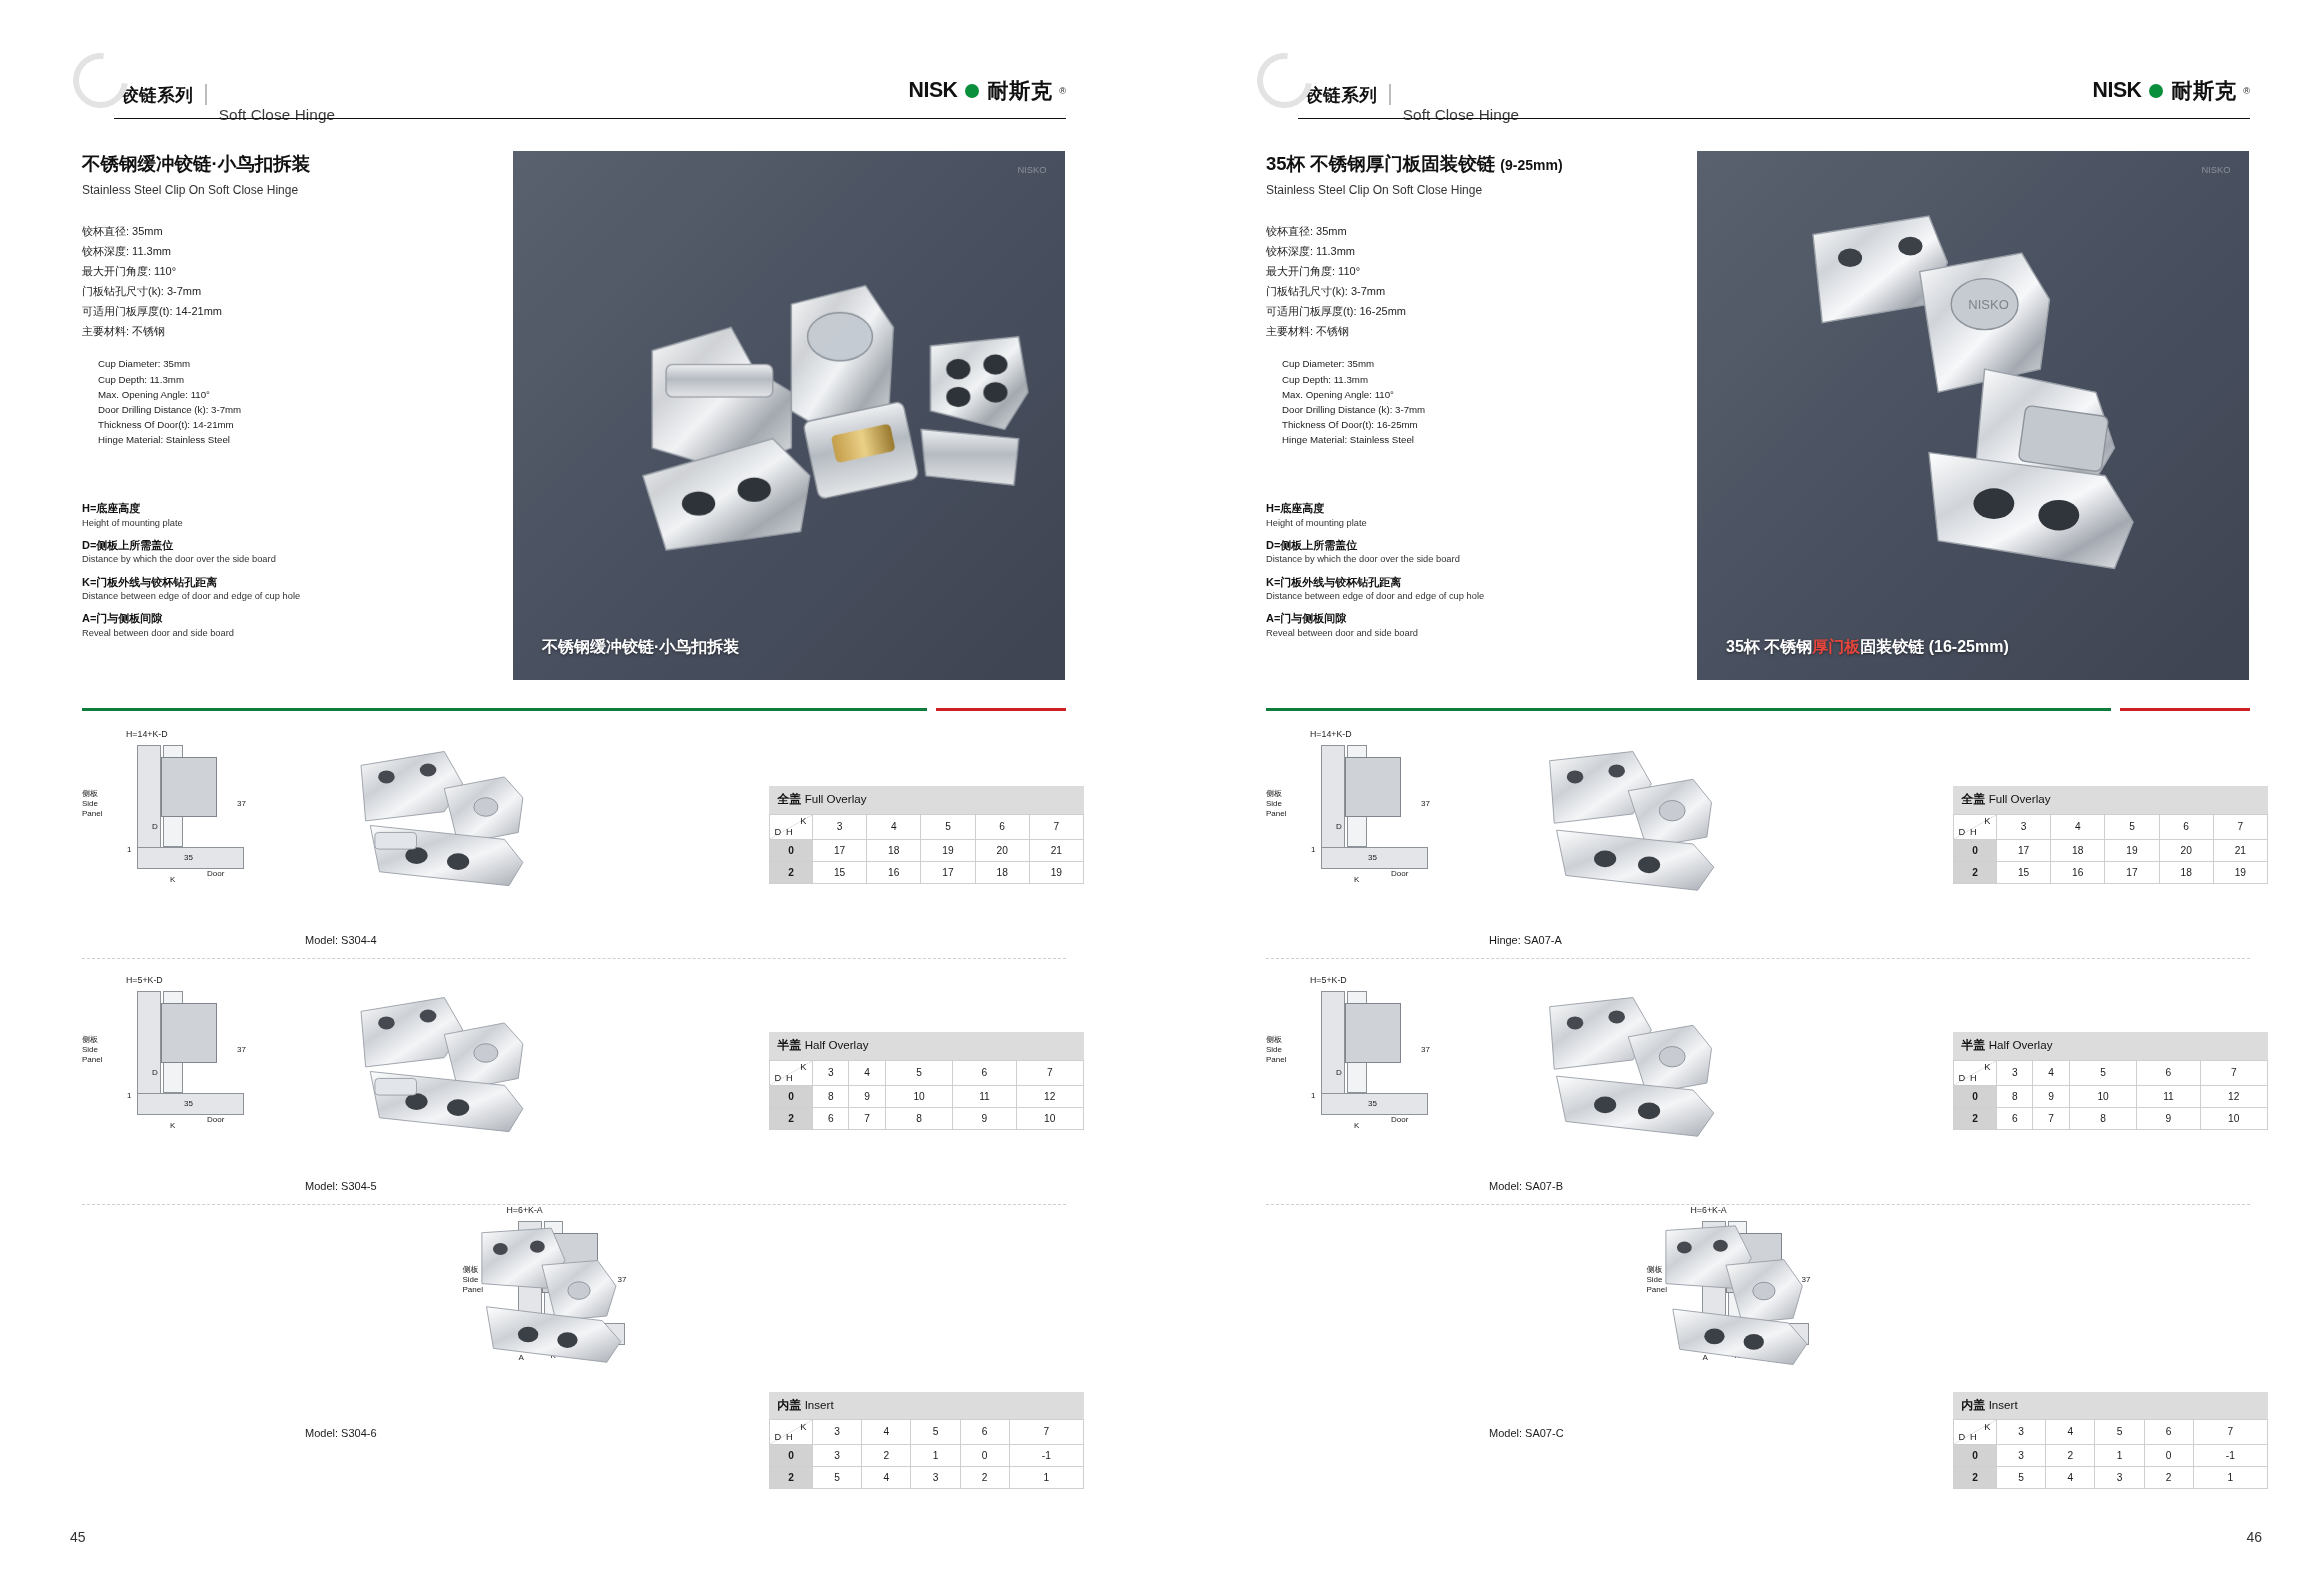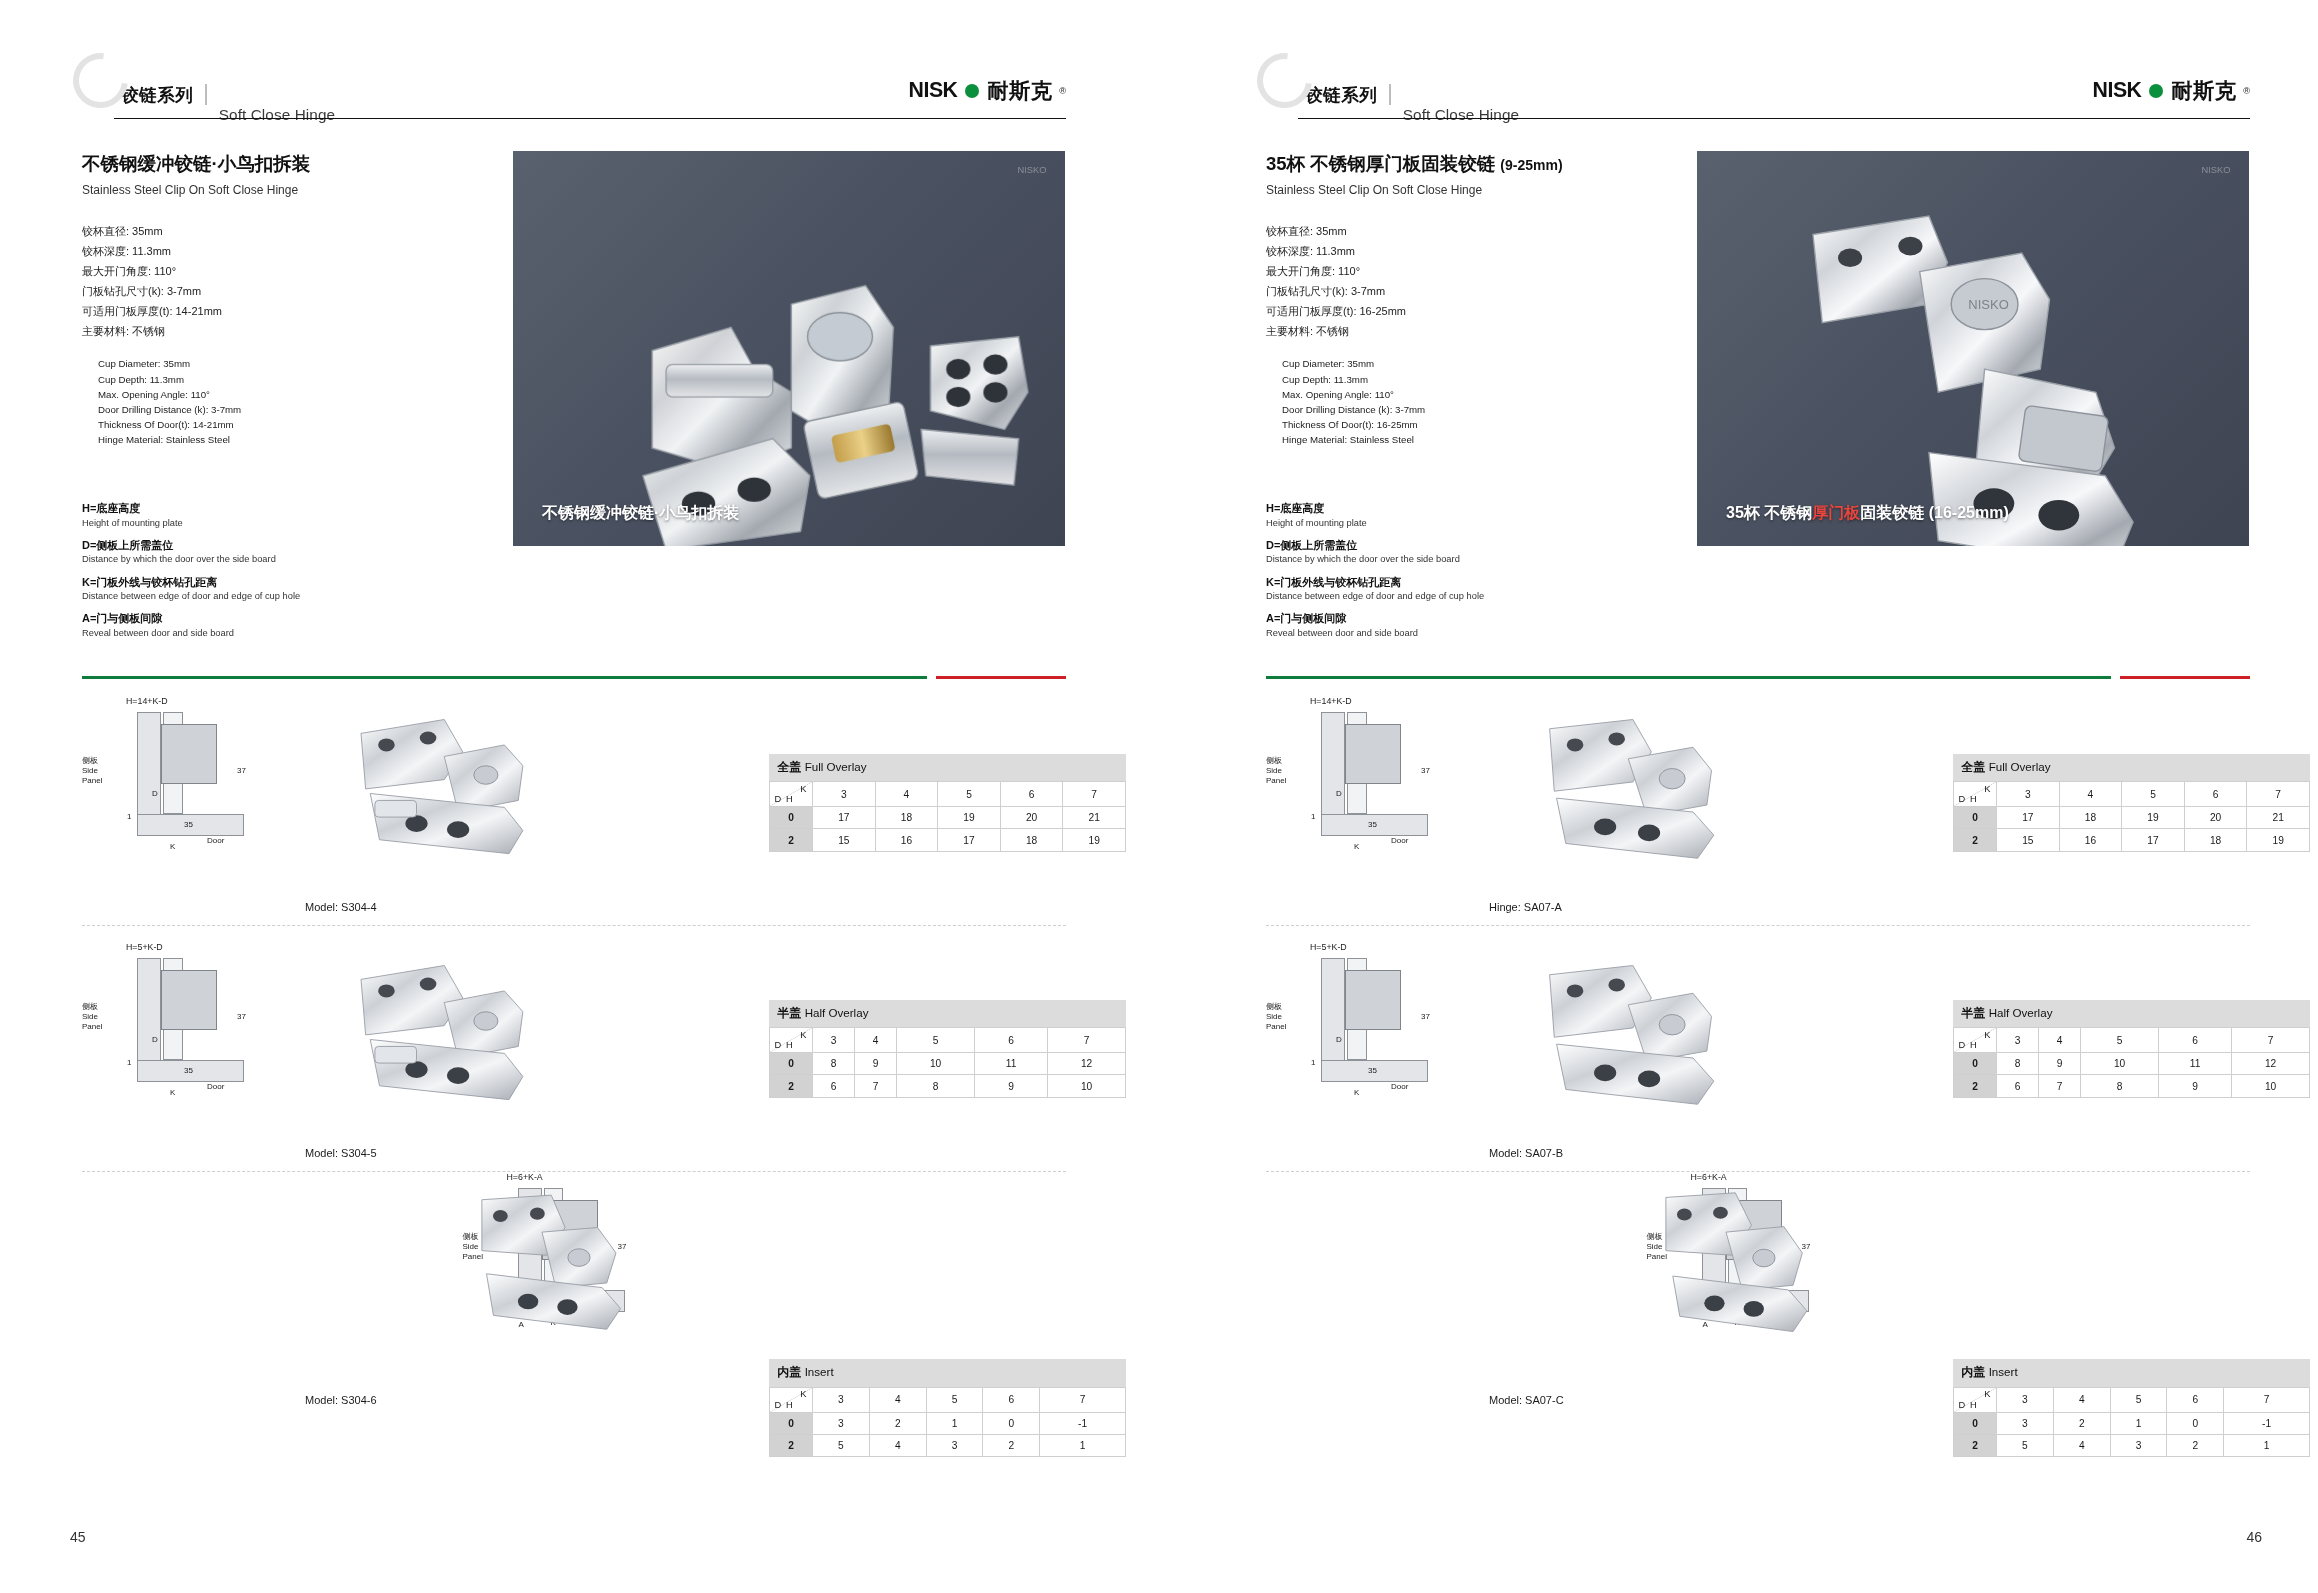--- a/index.html
+++ b/index.html
@@ -59,21 +59,21 @@
   .title-en { font-size: 12px; color:#333; margin-bottom: 27px; }
   .spec-cn p { margin:0 0 5.1px 0; font-size: 11px; color:#222; }
   .spec-en { margin-top: 19.5px; margin-left: 16px; }
   .spec-en p { margin:0 0 4.2px 0; font-size: 9.7px; color:#222; }
   .legend { margin-top: 56px; }
   .legend .lg-cn { font-size: 11px; font-weight:bold; color:#111; margin:0 0 1.4px 0; }
   .legend .lg-en { font-size: 9.3px; color:#333; margin:0 0 10.2px 0; }
 
   .photo {
     position:relative;
-    width: 552px; height: 395px;
+    width: 552px; height: 529px;
     background: linear-gradient(135deg,#5a616e 0%, #4a5160 45%, #3e4452 100%);
     overflow:hidden;
   }
   .photo .cap {
     position:absolute; left: 29px; bottom: 22px;
     font-size: 16px; font-weight:bold; color:#fff;
     text-shadow: 0 0.9px 2.8px rgba(0,0,0,.5);
   }
   .photo .cap .red { color:#e8453c; }
   .watermark {
@@ -128,21 +128,21 @@
   .dim { position:absolute; font-size:8px; color:#1a1a1a; }
   .dim-37 { left: 155px; top: 70px; }
   .dim-35 { left: 102px; top: 124px; }
   .dim-1 { left: 45px; top: 116px; }
   .dim-D { left: 70px; top: 93px; }
   .dim-K { left: 88px; top: 146px; }
   .dim-A { left: 56px; top: 148px; }
   .dim-door { left: 125px; top: 140px; }
 
   
-  .tbl { width: 357px; border-collapse: collapse; font-size: 10.2px; }
+  .tbl { width: 315px; border-collapse: collapse; font-size: 10.2px; }
   .tbl caption {
     text-align:left; background:#dcdcdc; color:#111; font-weight:bold;
     font-size: 12px; padding: 5.1px 8.3px; caption-side: top;
   }
   .tbl caption .en { font-weight: normal; font-size:11.6px; }
   .tbl td, .tbl th {
     border: 0.9px solid #cfcfcf; text-align:center; padding: 5.1px 0;
     font-weight: normal; color:#1a1a1a;
   }
   .tbl thead th { background:#fff; }

